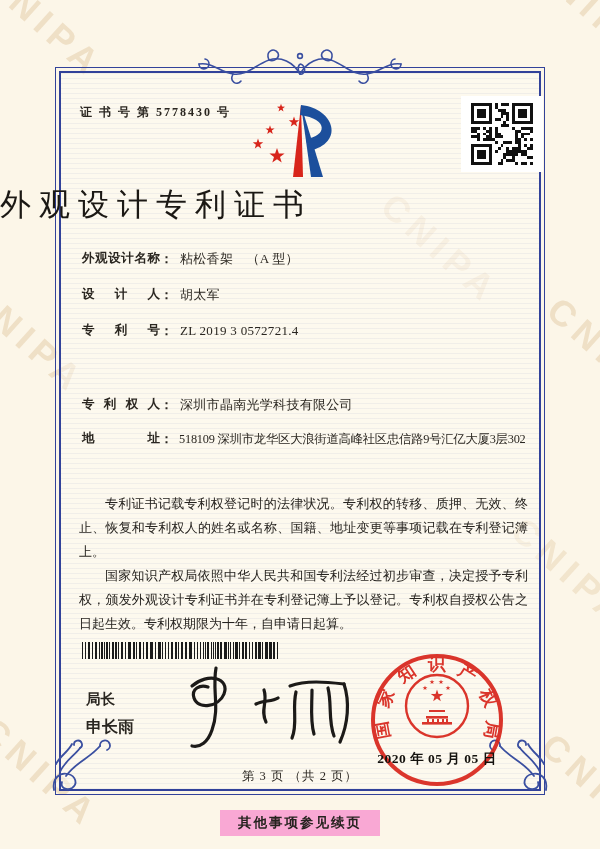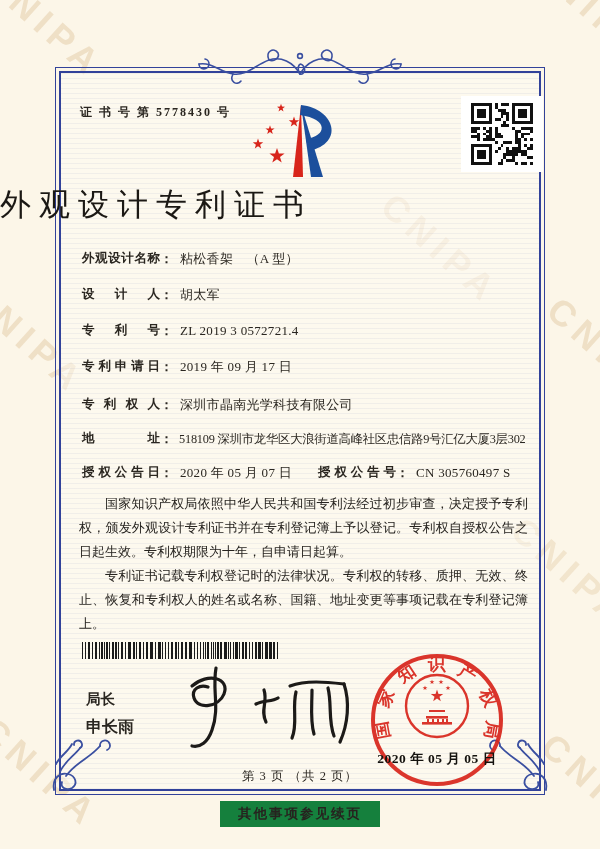--- a/index.html
+++ b/index.html
@@ -64,22 +64,22 @@
     font-size:13.5px;font-weight:700;color:#14120e;letter-spacing:0.5px;white-space:nowrap;
   }
   .page-info{
     position:absolute;left:0;top:768px;width:100%;text-align:center;
     font-size:12.5px;letter-spacing:1px;color:#2a2620;
   }
   .footer-note{
     position:absolute;left:0;top:801px;width:100%;text-align:center;
   }
   .footer-note span{
-    display:inline-block;background:#15803d;padding:4px 18px;font-size:13.5px;
-    letter-spacing:2px;color:#26231f;font-weight:600;
+    display:inline-block;background:#f9a8d4;padding:4px 18px;font-size:13.5px;
+    letter-spacing:2px;color:#26231f;font-weight:600;margin-top:9px;
   }
 </style>
 </head>
 <body>
 
 <div class="page">
 
   <span class="wm" style="left:-28px;top:2px">CNIPA</span>
   <span class="wm" style="left:518px;top:-14px">CNIPA</span>
   <span class="wm" style="left:-46px;top:318px">CNIPA</span>
@@ -275,36 +275,30 @@
 
   <div class="row" style="top:286px">
     <span class="lab">设　计　人</span><span class="col">：</span><span class="val">胡太军</span>
   </div>
   <div class="row" style="top:250px">
     <span class="lab">外观设计名称</span><span class="col">：</span><span class="val">粘松香架　（A 型）</span>
   </div>
   <div class="row" style="top:322px">
     <span class="lab">专　利　号</span><span class="col">：</span><span class="val">ZL 2019 3 0572721.4</span>
   </div>
-  <div class="row" style="top:358px">
-    <span class="lab">专利申请日</span><span class="col">：</span><span class="val">2019 年 09 月 17 日</span>
-  </div>
   <div class="row" style="top:396px">
     <span class="lab">专 利 权 人</span><span class="col">：</span><span class="val">深圳市晶南光学科技有限公司</span>
   </div>
   <div class="row" style="top:430px">
     <span class="lab">地　　　址</span><span class="col">：</span><span class="val val-sm">518109 深圳市龙华区大浪街道高峰社区忠信路9号汇亿大厦3层302</span>
   </div>
-  <div class="row" style="top:464px">
-    <span class="lab">授权公告日</span><span class="col">：</span><span class="val">2020 年 05 月 07 日</span><span class="lab grant2">授权公告号</span><span class="col">：</span><span class="val">CN 305760497 S</span>
-  </div>
 
   <div class="paras">
+    <p>专利证书记载专利权登记时的法律状况。专利权的转移、质押、无效、终止、恢复和专利权人的姓名或名称、国籍、地址变更等事项记载在专利登记簿上。</p>
     <p>国家知识产权局依照中华人民共和国专利法经过初步审查，决定授予专利权，颁发外观设计专利证书并在专利登记簿上予以登记。专利权自授权公告之日起生效。专利权期限为十年，自申请日起算。</p>
-    <p>专利证书记载专利权登记时的法律状况。专利权的转移、质押、无效、终止、恢复和专利权人的姓名或名称、国籍、地址变更等事项记载在专利登记簿上。</p>
   </div>
 
   <svg class="barcode" width="202" height="17">
       <rect x="0" y="0" width="1" height="17" fill="#1a1a1a"></rect>
       <rect x="3" y="0" width="1" height="17" fill="#1a1a1a"></rect>
       <rect x="6" y="0" width="2" height="17" fill="#1a1a1a"></rect>
       <rect x="10" y="0" width="1" height="17" fill="#1a1a1a"></rect>
       <rect x="13" y="0" width="2" height="17" fill="#1a1a1a"></rect>
       <rect x="17" y="0" width="1" height="17" fill="#1a1a1a"></rect>
       <rect x="19" y="0" width="2" height="17" fill="#1a1a1a"></rect>

